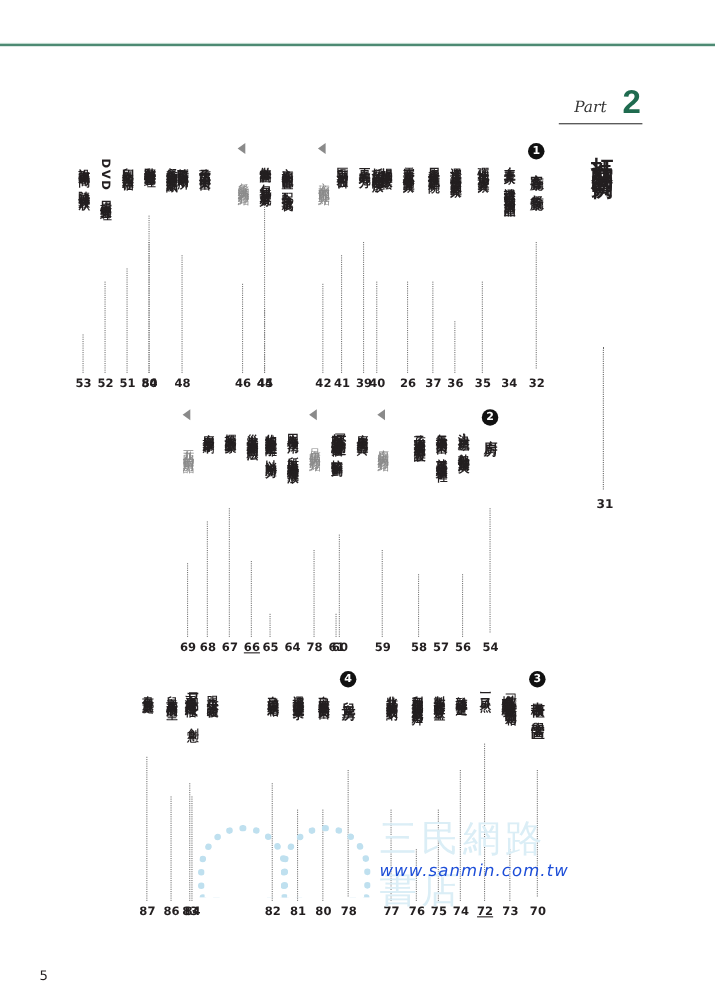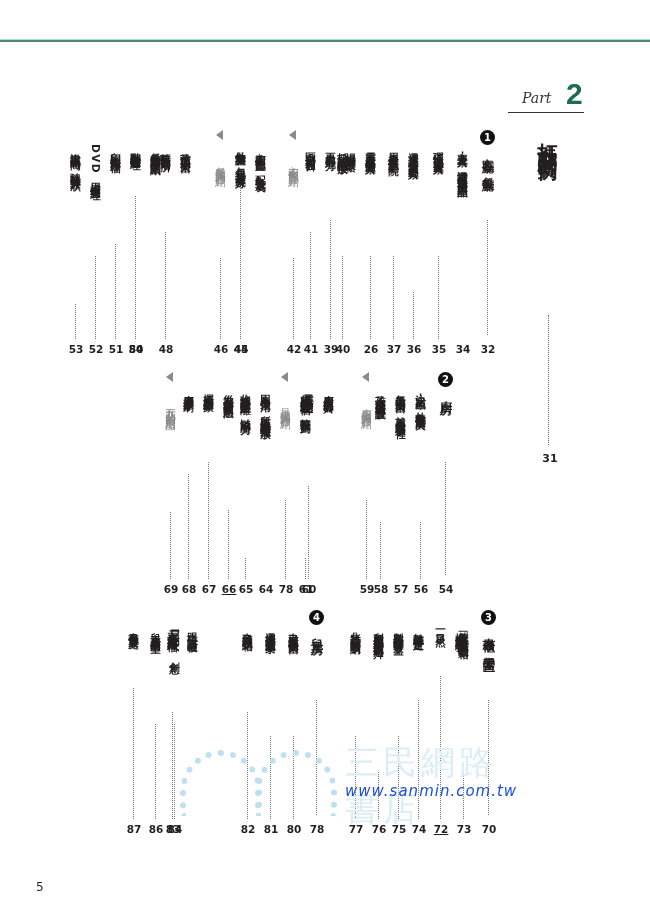--- a/index.html
+++ b/index.html
@@ -175,21 +175,21 @@
     <div class="col" style="left: 393px; top: 372px; height: 223px;">
       <span class="txt" style="top: 14px;">每天使用的東西，就不用收進櫃子裡</span>
       <span class="leader" style="top: 210px; height: 0px;"></span>
       <span class="pg" style="top: 211px;">57</span>
     </div>
     <div class="col" style="left: 373px; top: 372px; height: 223px;">
       <span class="txt" style="top: 14px;">孩子方便準備的紙盒設置</span>
       <span class="leader" style="top: 150px; height: 57px;"></span>
       <span class="pg" style="top: 211px;">58</span>
     </div>
-    <div class="col sub" style="left: 359px; top: 372px; height: 223px; text-decoration: underline;">
+    <div class="col sub" style="left: 340px; top: 372px; height: 223px; text-decoration: underline;">
       <span class="arrow"></span>
       <span class="txt" style="top: 28px;">廚房收納內容介紹</span>
       <span class="leader" style="top: 128px; height: 79px;"></span>
       <span class="pg" style="top: 211px;">59</span>
     </div>
     <div class="col" style="left: 321px; top: 372px; height: 223px;">
       <span class="txt" style="top: 14px;">廚房使用的器具，</span>
       <span class="txt2" style="left: -19px; top: 14px;">是否為「多用途」</span>
       <span class="leader" style="top: 114px; height: 93px; left: -13px;"></span>
       <span class="pg" style="top: 211px; left: -26px;">60</span>

